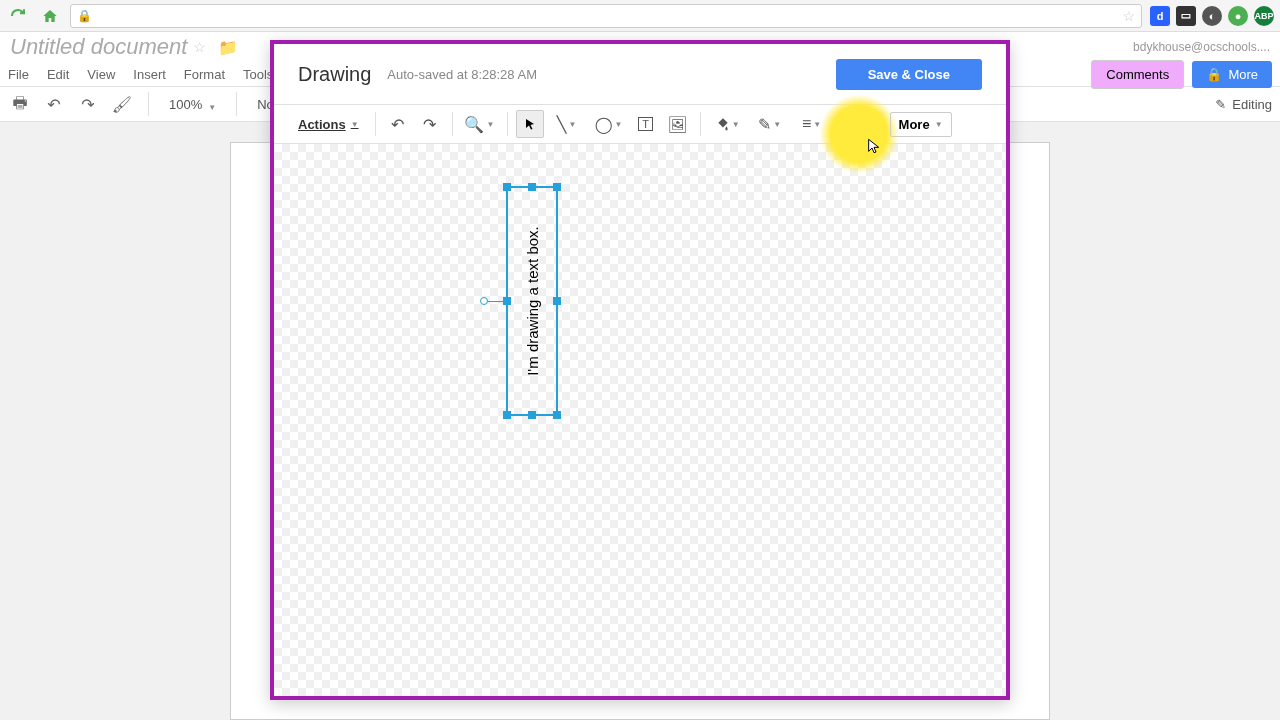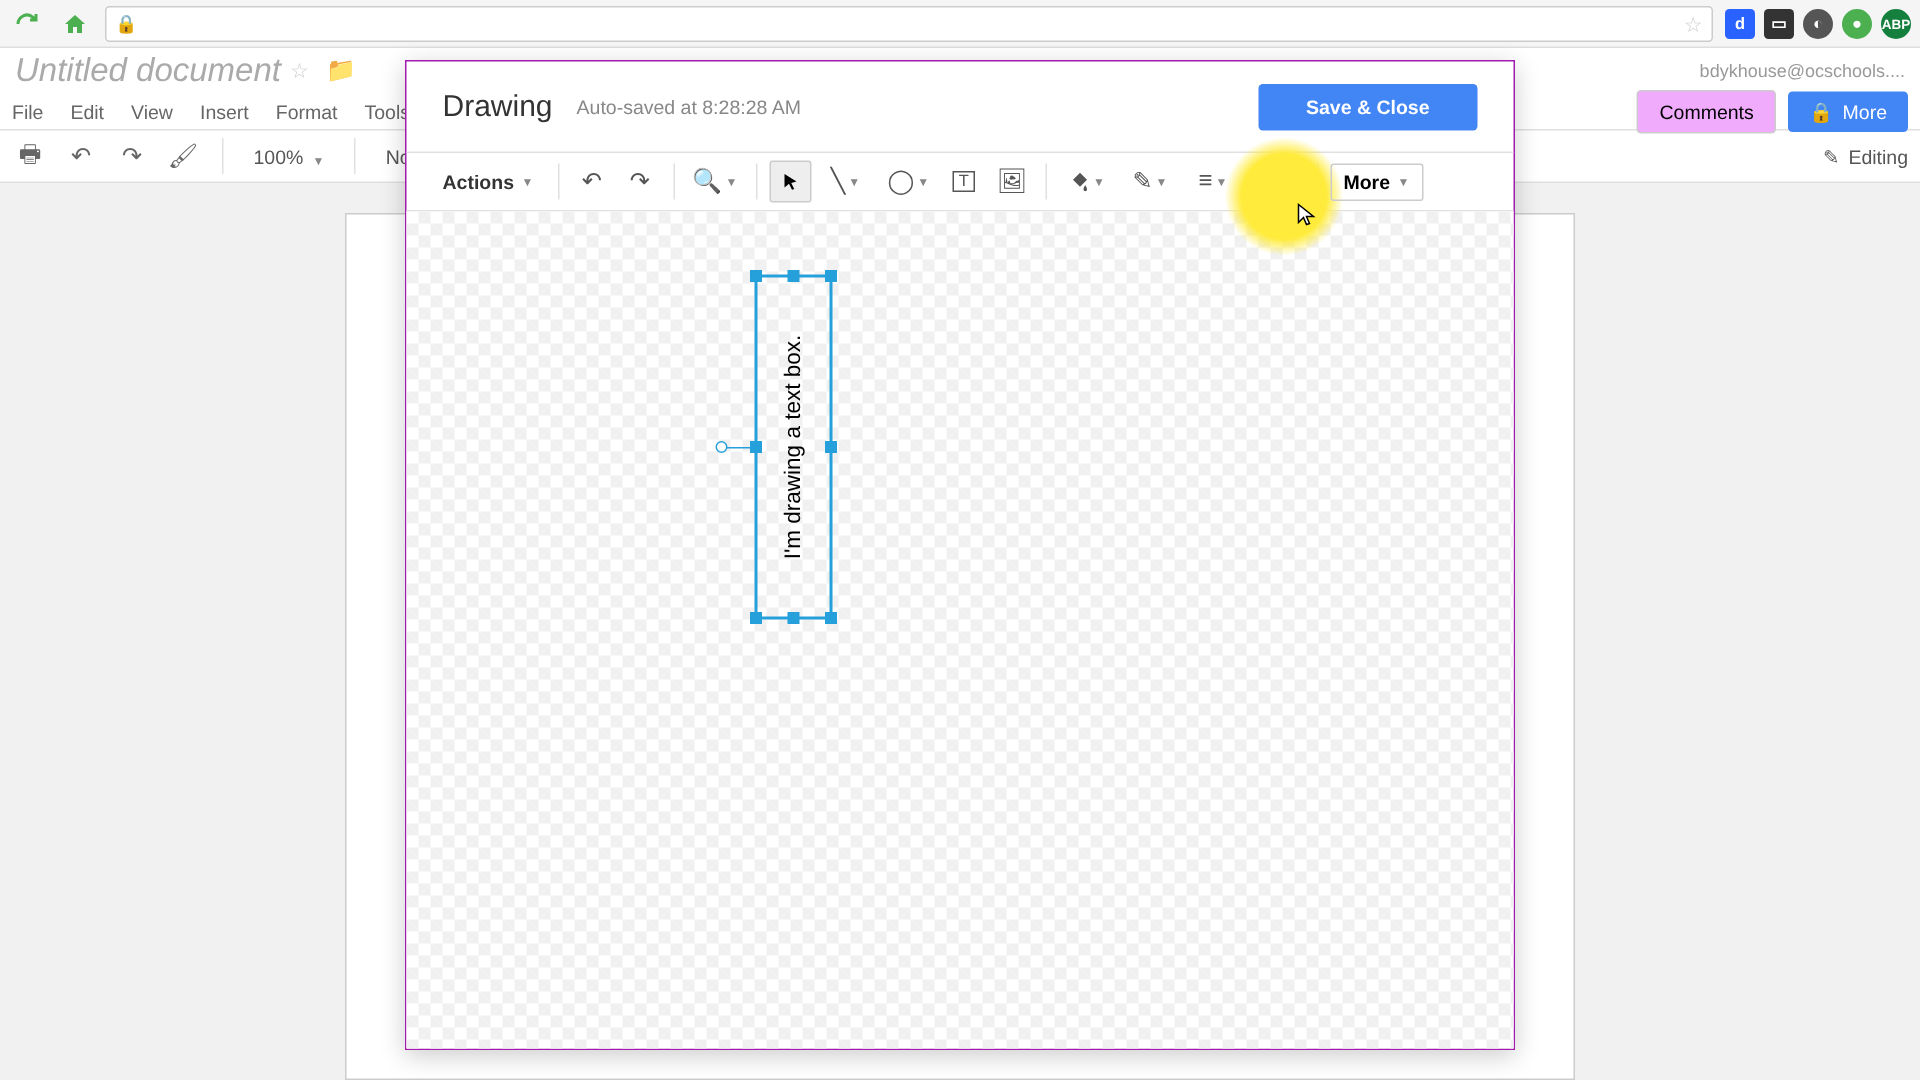--- a/index.html
+++ b/index.html
@@ -22,28 +22,28 @@
 
 .docs-toolbar { height: 36px; border-top: 1px solid #e0e0e0; border-bottom: 1px solid #e0e0e0; display: flex; align-items: center; gap: 10px; padding: 0 8px; }
 .tb-btn { width: 24px; height: 24px; display: flex; align-items: center; justify-content: center; color: #666; }
 .comments-btn, .share-btn { padding: 6px 14px; font-size: 13px; border: 1px solid #ccc; border-radius: 3px; background: #f0abfc; cursor: pointer; }
 .share-btn { background: #4285f4; color: #fff; border: none; display: flex; align-items: center; gap: 6px; }
 .editing-btn { display: flex; align-items: center; gap: 6px; font-size: 13px; color: #555; }
 
 .docs-content { position: absolute; top: 122px; left: 0; right: 0; bottom: 0; background: #f1f1f1; display: flex; justify-content: center; padding-top: 20px; }
 .page { width: 820px; height: 100%; background: #fff; border: 1px solid #ccc; }
 
-.modal-overlay { position: absolute; top: 40px; left: 270px; width: 740px; height: 660px; background: #fff; box-shadow: 0 4px 16px rgba(0,0,0,0.2); border: 1px solid #a21caf; }
+.modal-overlay { position: absolute; top: 40px; left: 270px; width: 740px; height: 660px; background: #fff; box-shadow: 0 4px 16px rgba(0,0,0,0.2); border: 4px solid #a21caf; }
 .modal-header { height: 60px; display: flex; align-items: center; padding: 0 24px; gap: 16px; }
 .modal-title { font-size: 20px; color: #333; }
 .autosave { font-size: 13px; color: #888; }
 .save-close-btn { margin-left: auto; background: #4285f4; color: #fff; border: none; padding: 8px 32px; font-size: 13px; font-weight: bold; border-radius: 3px; cursor: pointer; }
 
 .drawing-toolbar { height: 40px; border-top: 1px solid #e0e0e0; border-bottom: 1px solid #e0e0e0; display: flex; align-items: center; gap: 4px; padding: 0 16px; position: relative; }
-.actions-btn { font-size: 13px; font-weight: bold; padding: 4px 8px; cursor: pointer; color: #333; display: flex; align-items: center; gap: 3px; }
+.actions-btn { font-size: 13px; font-weight: bold; padding: 4px 8px; cursor: pointer; color: #333; display: flex; align-items: center; gap: 3px; text-decoration: underline; }
 .dt-sep { width: 1px; height: 24px; background: #e0e0e0; margin: 0 4px; }
 .dt-btn { width: 28px; height: 28px; display: flex; align-items: center; justify-content: center; color: #555; cursor: pointer; border: 1px solid transparent; border-radius: 2px; }
 .dt-btn.selected { border: 1px solid #ccc; background: #eee; }
 .dt-btn.with-dd { width: 38px; }
 .dd-arrow { font-size: 8px; margin-left: 2px; color: #888; }
 .more-btn { font-size: 13px; font-weight: bold; padding: 4px 8px; border: 1px solid #ccc; border-radius: 2px; cursor: pointer; display: flex; align-items: center; gap: 3px; position: relative; z-index: 2; }
 
 .highlight { position: absolute; width: 80px; height: 80px; border-radius: 50%; background: radial-gradient(circle, #ffeb3b 0%, #ffeb3b 50%, rgba(255,235,59,0) 70%); top: 50px; left: 545px; pointer-events: none; z-index: 1; }
 .cursor { position: absolute; top: 92px; left: 592px; z-index: 5; font-size: 16px; pointer-events: none; }
 

